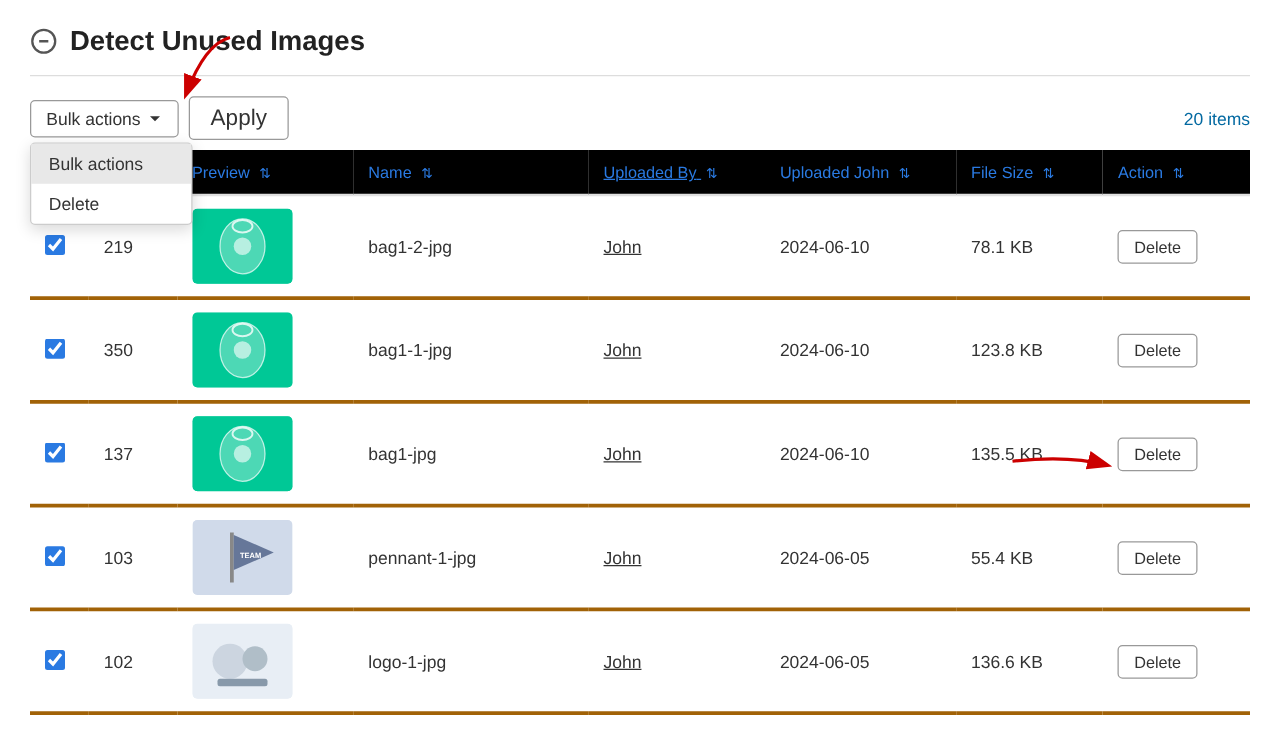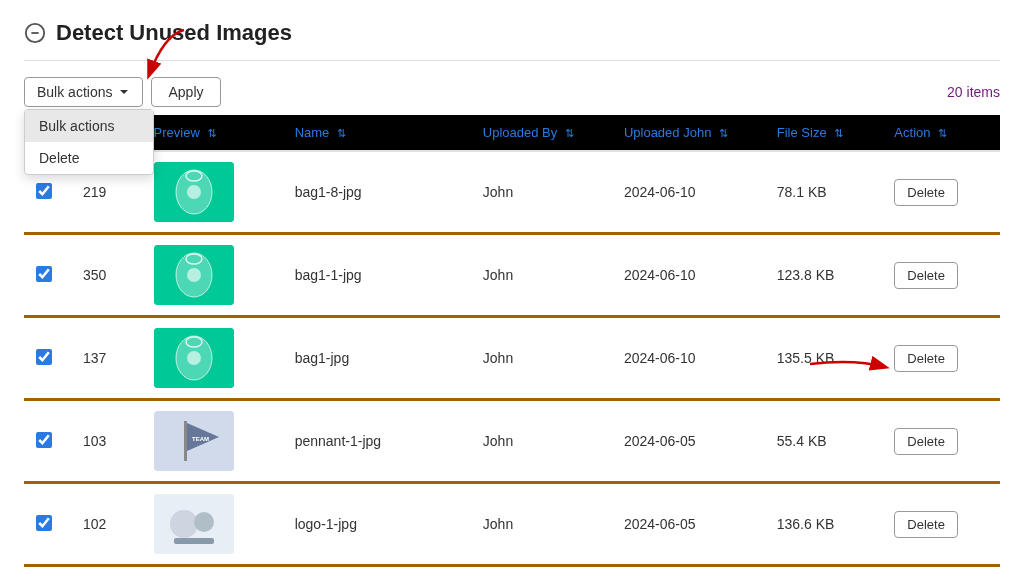--- a/index.html
+++ b/index.html
@@ -57,26 +57,26 @@
       cursor: pointer;
       font-size: 14px;
       color: #333;
     }
     .apply-btn {
       border: 1px solid #999;
       background: #fff;
       padding: 6px 16px;
       border-radius: 4px;
       cursor: pointer;
-      font-size: 14px;
+      font-size: 18px;
       color: #333;
     }
     .items-count {
       font-size: 14px;
-      color: #701a75;
+      color: #0369a1;
     }
     
     .dropdown-menu {
       position: absolute;
       top: 100%;
       left: 0;
       background: #fff;
       border: 1px solid #ccc;
       border-radius: 4px;
       box-shadow: 0 4px 12px rgba(0,0,0,0.15);
@@ -118,21 +118,21 @@
       padding: 10px 12px;
       border-bottom: 3px solid #a16207;
       vertical-align: middle;
       font-size: 14px;
       color: #333;
     }
     .col-checkbox { width: 40px; }
     .col-id { width: 60px; }
     .col-preview { width: 120px; }
     .col-name { width: 160px; }
-    .col-uploaded-by { width: 120px; }
+    .col-uploaded-by { width: 120px; text-decoration: underline; }
     .col-uploaded-date { width: 130px; }
     .col-file-size { width: 100px; }
     .col-action { width: 100px; }
 
     .preview-img {
       width: 80px;
       height: 60px;
       background: #00c896;
       border-radius: 4px;
       display: flex;
@@ -248,21 +248,21 @@
     <td class="col-preview">
       <div class="preview-img">
         <svg viewBox="0 0 80 60" xmlns="http://www.w3.org/2000/svg">
       <rect width="80" height="60" fill="#00c896"></rect>
       <ellipse cx="40" cy="30" rx="18" ry="22" fill="rgba(255,255,255,0.3)" stroke="rgba(255,255,255,0.7)" stroke-width="1"></ellipse>
       <ellipse cx="40" cy="14" rx="8" ry="5" fill="none" stroke="rgba(255,255,255,0.8)" stroke-width="1.5"></ellipse>
       <circle cx="40" cy="30" r="7" fill="rgba(255,255,255,0.6)"></circle>
     </svg>
       </div>
     </td>
-    <td class="col-name">bag1-8-jpg</td>
+    <td class="col-name">bag1-2-jpg</td>
     <td class="col-uploaded-by">John</td>
     <td class="col-uploaded-date">2024-06-10</td>
     <td class="col-file-size">78.1 KB</td>
     <td class="col-action">
       <button class="delete-btn">Delete</button>
     </td>
   </tr>
           <tr>
     <td class="col-checkbox">
       <input type="checkbox" checked="" style="">

